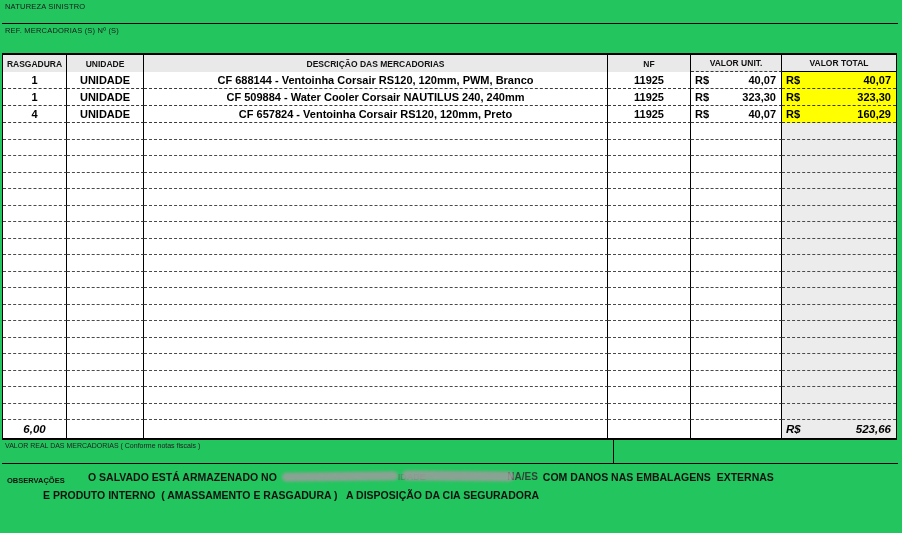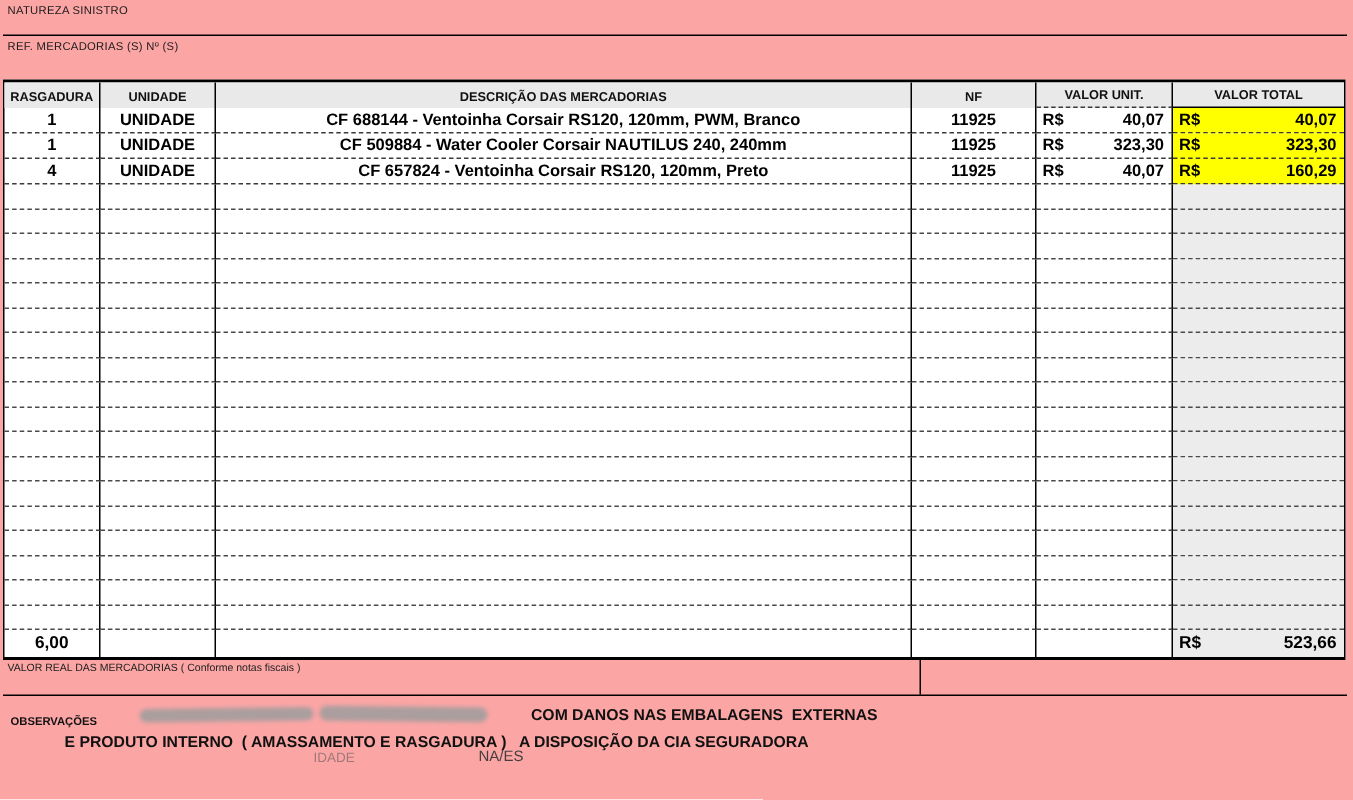--- a/index.html
+++ b/index.html
@@ -1,16 +1,16 @@
 <!DOCTYPE html>
 <html><head>
 <meta charset="utf-8">
 <style>
   html,body{margin:0;padding:0;background:#fff;}
-  #page{position:relative;width:902px;height:533px;background:#fca5a5;
+  #page{position:relative;width:902px;height:533px;background:#22c55e;
         font-family:"Liberation Sans",sans-serif;color:#000;overflow:hidden;}
 
   
   .tiny-label{position:absolute;font-size:7.5px;color:#1a1a1a;letter-spacing:.2px;}
   #nature-label{left:5px;top:2px;}
   #nature-value{position:absolute;left:5px;top:9px;font-size:14px;font-weight:bold;color:#000;}
   #title-rule{position:absolute;left:2px;top:23px;width:896px;border-top:1.7px solid #000;}
   #ref-label{left:5px;top:26px;}
 
   
@@ -31,37 +31,37 @@
   .data-row{height:17px;font-size:11px;font-weight:bold;}
   .data-row .cell{border-bottom:1.4px dashed #3a3a3a;}
   .money{justify-content:space-between;padding:0 5px 0 4px;}
   .yellow{background:#ffff00;}
 
   #empty-rows{flex:1 1 auto;display:flex;flex-direction:column;}
   .empty-row{flex:1 1 auto;display:flex;}
   .empty-row .cell{border-bottom:1.4px dashed #4a4a4a;}
   .shade{background:#ececec;}
 
-  #total-row{height:18px;font-size:11.5px;font-weight:bold;}
+  #total-row{height:18px;font-size:11.5px;font-weight:bold;font-style:italic;}
   #total-row .cell{border-bottom:none;}
 
   
   #valor-real-box{position:absolute;left:2px;top:440px;width:896px;height:24px;
                   border-bottom:1.7px solid #000;box-sizing:border-box;}
   #valor-real-divider{position:absolute;left:611px;top:0;bottom:0;border-left:1.4px solid #000;}
   #valor-real-note{position:absolute;left:3px;top:2px;font-size:7px;color:#222;}
 
   
   #obs-label{position:absolute;left:7px;top:476px;font-size:7.5px;font-weight:bold;color:#111;}
   #obs-line1{position:absolute;left:88px;top:470px;font-size:10.5px;font-weight:bold;color:#111;
              display:flex;align-items:center;white-space:pre;}
   #obs-line2{position:absolute;left:7px;top:489px;font-size:10.5px;font-weight:bold;color:#111;white-space:pre;margin-left:36px;}
 
   .redacted-zone{position:relative;display:inline-block;width:260px;height:14px;margin:0 3px;}
-  .frag{position:absolute;top:2px;font-size:9px;color:#555;opacity:.55;font-weight:normal;margin-top:28px;}
+  .frag{position:absolute;top:2px;font-size:9px;color:#555;opacity:.55;font-weight:bold;}
   .frag-mid{left:118px;}
   .frag-end{right:2px;opacity:.9;color:#333;font-size:10px;top:1px;}
   .smudge{position:absolute;background:#9d9d9d;opacity:.85;border-radius:5px;filter:blur(1.4px);}
   .smudge-1{left:2px;top:2px;width:116px;height:9px;transform:rotate(-.7deg);}
   .smudge-2{left:122px;top:1px;width:112px;height:10px;transform:rotate(.6deg);}
 </style>
 </head>
 <body>
 
 <div id="page">
@@ -287,20 +287,21 @@
   </div>
 
   <div id="valor-real-box">
     <div id="valor-real-note">VALOR REAL DAS MERCADORIAS ( Conforme notas fiscais )</div>
     <div id="valor-real-divider"></div>
   </div>
 
   <div id="obs-label">OBSERVAÇÕES</div>
 
   <div id="obs-line1">
+    <span>O SALVADO ESTÁ ARMAZENADO NO</span>
     <span class="redacted-zone">
       <span class="frag frag-mid">IDADE</span>
       <span class="frag frag-end">NA/ES</span>
       <span class="smudge smudge-1"></span>
       <span class="smudge smudge-2"></span>
     </span>
     <span>COM DANOS NAS EMBALAGENS  EXTERNAS</span>
   </div>
 
   <div id="obs-line2">E PRODUTO INTERNO  ( AMASSAMENTO E RASGADURA )   A DISPOSIÇÃO DA CIA SEGURADORA</div>

